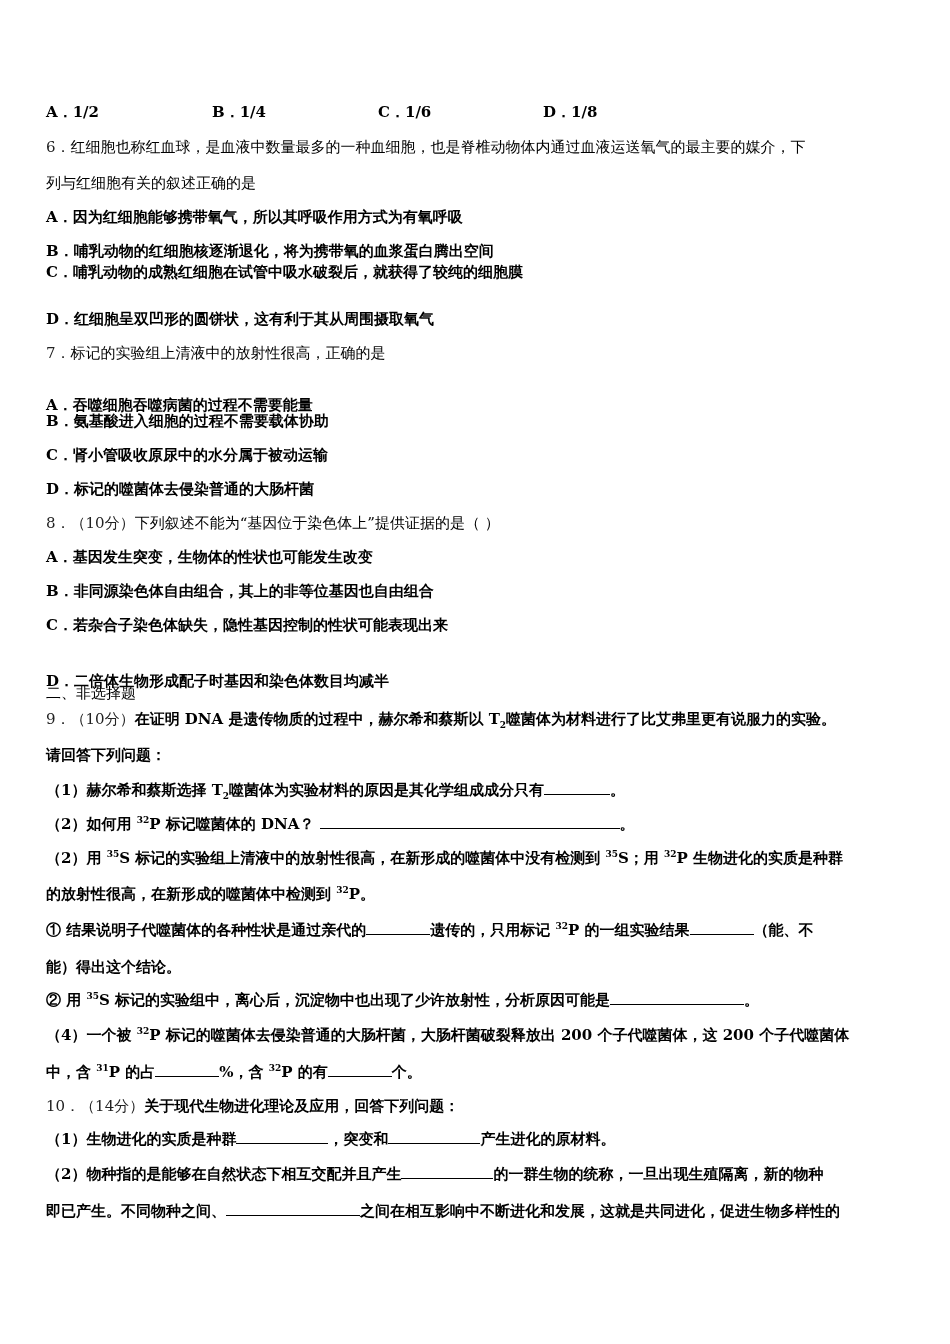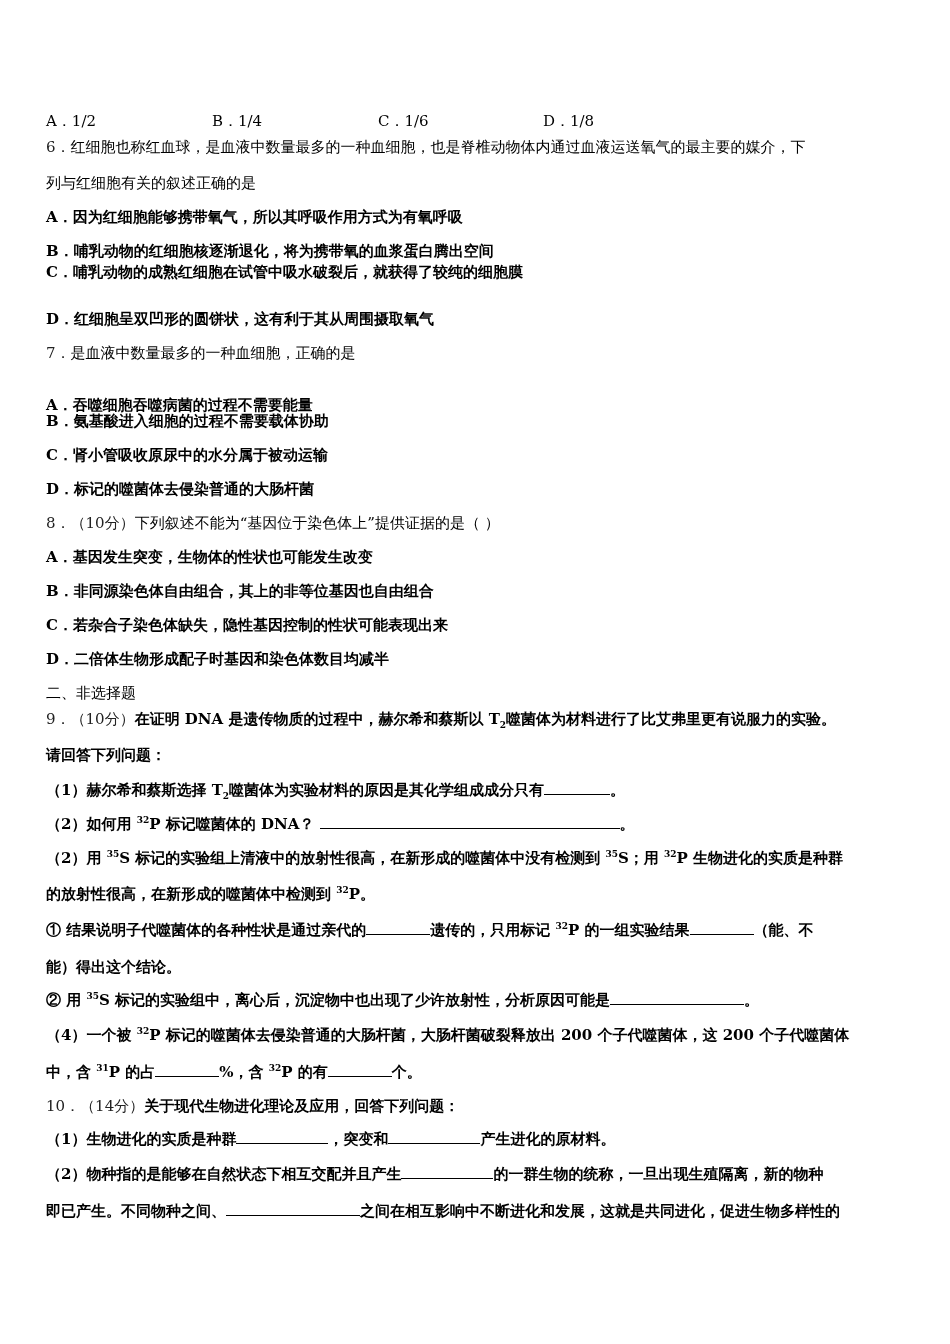--- a/index.html
+++ b/index.html
@@ -1,52 +1,52 @@
 <!DOCTYPE html>
 <html><head>
 <meta charset="utf-8">
 <style>
   html, body { margin:0; padding:0; background:#ffffff; }
   body { width:950px; height:1344px; position:relative; overflow:hidden;
          font-family:"DejaVu Serif","Liberation Serif",serif; color:#000; }
   .line { position:absolute; left:46px; font-size:15px; line-height:20px; white-space:nowrap; }
   .b { font-weight:bold; }
   .num { font-weight:normal; color:#222; }
-  .opt-row span.opt { position:absolute; top:9px; white-space:nowrap; font-weight:normal; }
+  .opt-row span.opt { position:absolute; top:0; white-space:nowrap; font-weight:bold; }
   sup, sub { font-size:9px; line-height:0; }
   .blank { display:inline-block; border-bottom:1px solid #000; height:14px; vertical-align:baseline; }
 </style>
 </head>
 <body>
 
 <div class="line opt-row" style="top:102px;left:0;width:950px;">
   <span class="opt" style="left:46px">A．1/2</span>
   <span class="opt" style="left:212px">B．1/4</span>
   <span class="opt" style="left:378px">C．1/6</span>
   <span class="opt" style="left:543px">D．1/8</span>
 </div>
 
 <div class="line" style="top:137px"><span class="num">6．</span><span>红细胞也称红血球，是血液中数量最多的一种血细胞，也是脊椎动物体内通过血液运送氧气的最主要的媒介，下</span></div>
 <div class="line" style="top:173px">列与红细胞有关的叙述正确的是</div>
 <div class="line b" style="top:207px">A．因为红细胞能够携带氧气，所以其呼吸作用方式为有氧呼吸</div>
 <div class="line b" style="top:241px">B．哺乳动物的红细胞核逐渐退化，将为携带氧的血浆蛋白腾出空间</div>
 <div class="line b" style="top:262px">C．哺乳动物的成熟红细胞在试管中吸水破裂后，就获得了较纯的细胞膜</div>
 <div class="line b" style="top:309px">D．红细胞呈双凹形的圆饼状，这有利于其从周围摄取氧气</div>
 
-<div class="line" style="top:343px"><span class="num">7．</span><span>是血液中数量最多的一种血细胞，正确的是</span></div>
+<div class="line" style="top:343px"><span class="num">7．</span><span>标记的实验组上清液中的放射性很高，正确的是</span></div>
 <div class="line b" style="top:395px">A．吞噬细胞吞噬病菌的过程不需要能量</div>
 <div class="line b" style="top:411px">B．氨基酸进入细胞的过程不需要载体协助</div>
 <div class="line b" style="top:445px">C．肾小管吸收原尿中的水分属于被动运输</div>
 <div class="line b" style="top:479px">D．标记的噬菌体去侵染普通的大肠杆菌</div>
 
 <div class="line" style="top:513px"><span class="num">8．</span><span class="num">（10分）</span><span>下列叙述不能为“基因位于染色体上”提供证据的是（  ）</span></div>
 <div class="line b" style="top:547px">A．基因发生突变，生物体的性状也可能发生改变</div>
 <div class="line b" style="top:581px">B．非同源染色体自由组合，其上的非等位基因也自由组合</div>
 <div class="line b" style="top:615px">C．若杂合子染色体缺失，隐性基因控制的性状可能表现出来</div>
-<div class="line b" style="top:649px">D．二倍体生物形成配子时基因和染色体数目均减半</div>
+<div class="line b" style="top:671px">D．二倍体生物形成配子时基因和染色体数目均减半</div>
 
 <div class="line" style="top:683px">二、非选择题</div>
 
 <div class="line b" style="top:709px"><span class="num">9．</span><span class="num">（10分）</span><span>在证明 DNA 是遗传物质的过程中，赫尔希和蔡斯以 T</span><sub>2</sub><span>噬菌体为材料进行了比艾弗里更有说服力的实验。</span></div>
 <div class="line b" style="top:745px">请回答下列问题：</div>
 
 <div class="line b" style="top:780px"><span>（1）赫尔希和蔡斯选择 T</span><sub>2</sub><span>噬菌体为实验材料的原因是其化学组成成分只有</span><span class="blank" style="width:66px"></span><span>。</span></div>
 
 <div class="line b" style="top:814px"><span>（2）如何用 </span><sup>32</sup><span>P 标记噬菌体的 DNA？ </span><span class="blank" style="width:300px"></span><span>。</span></div>
 

